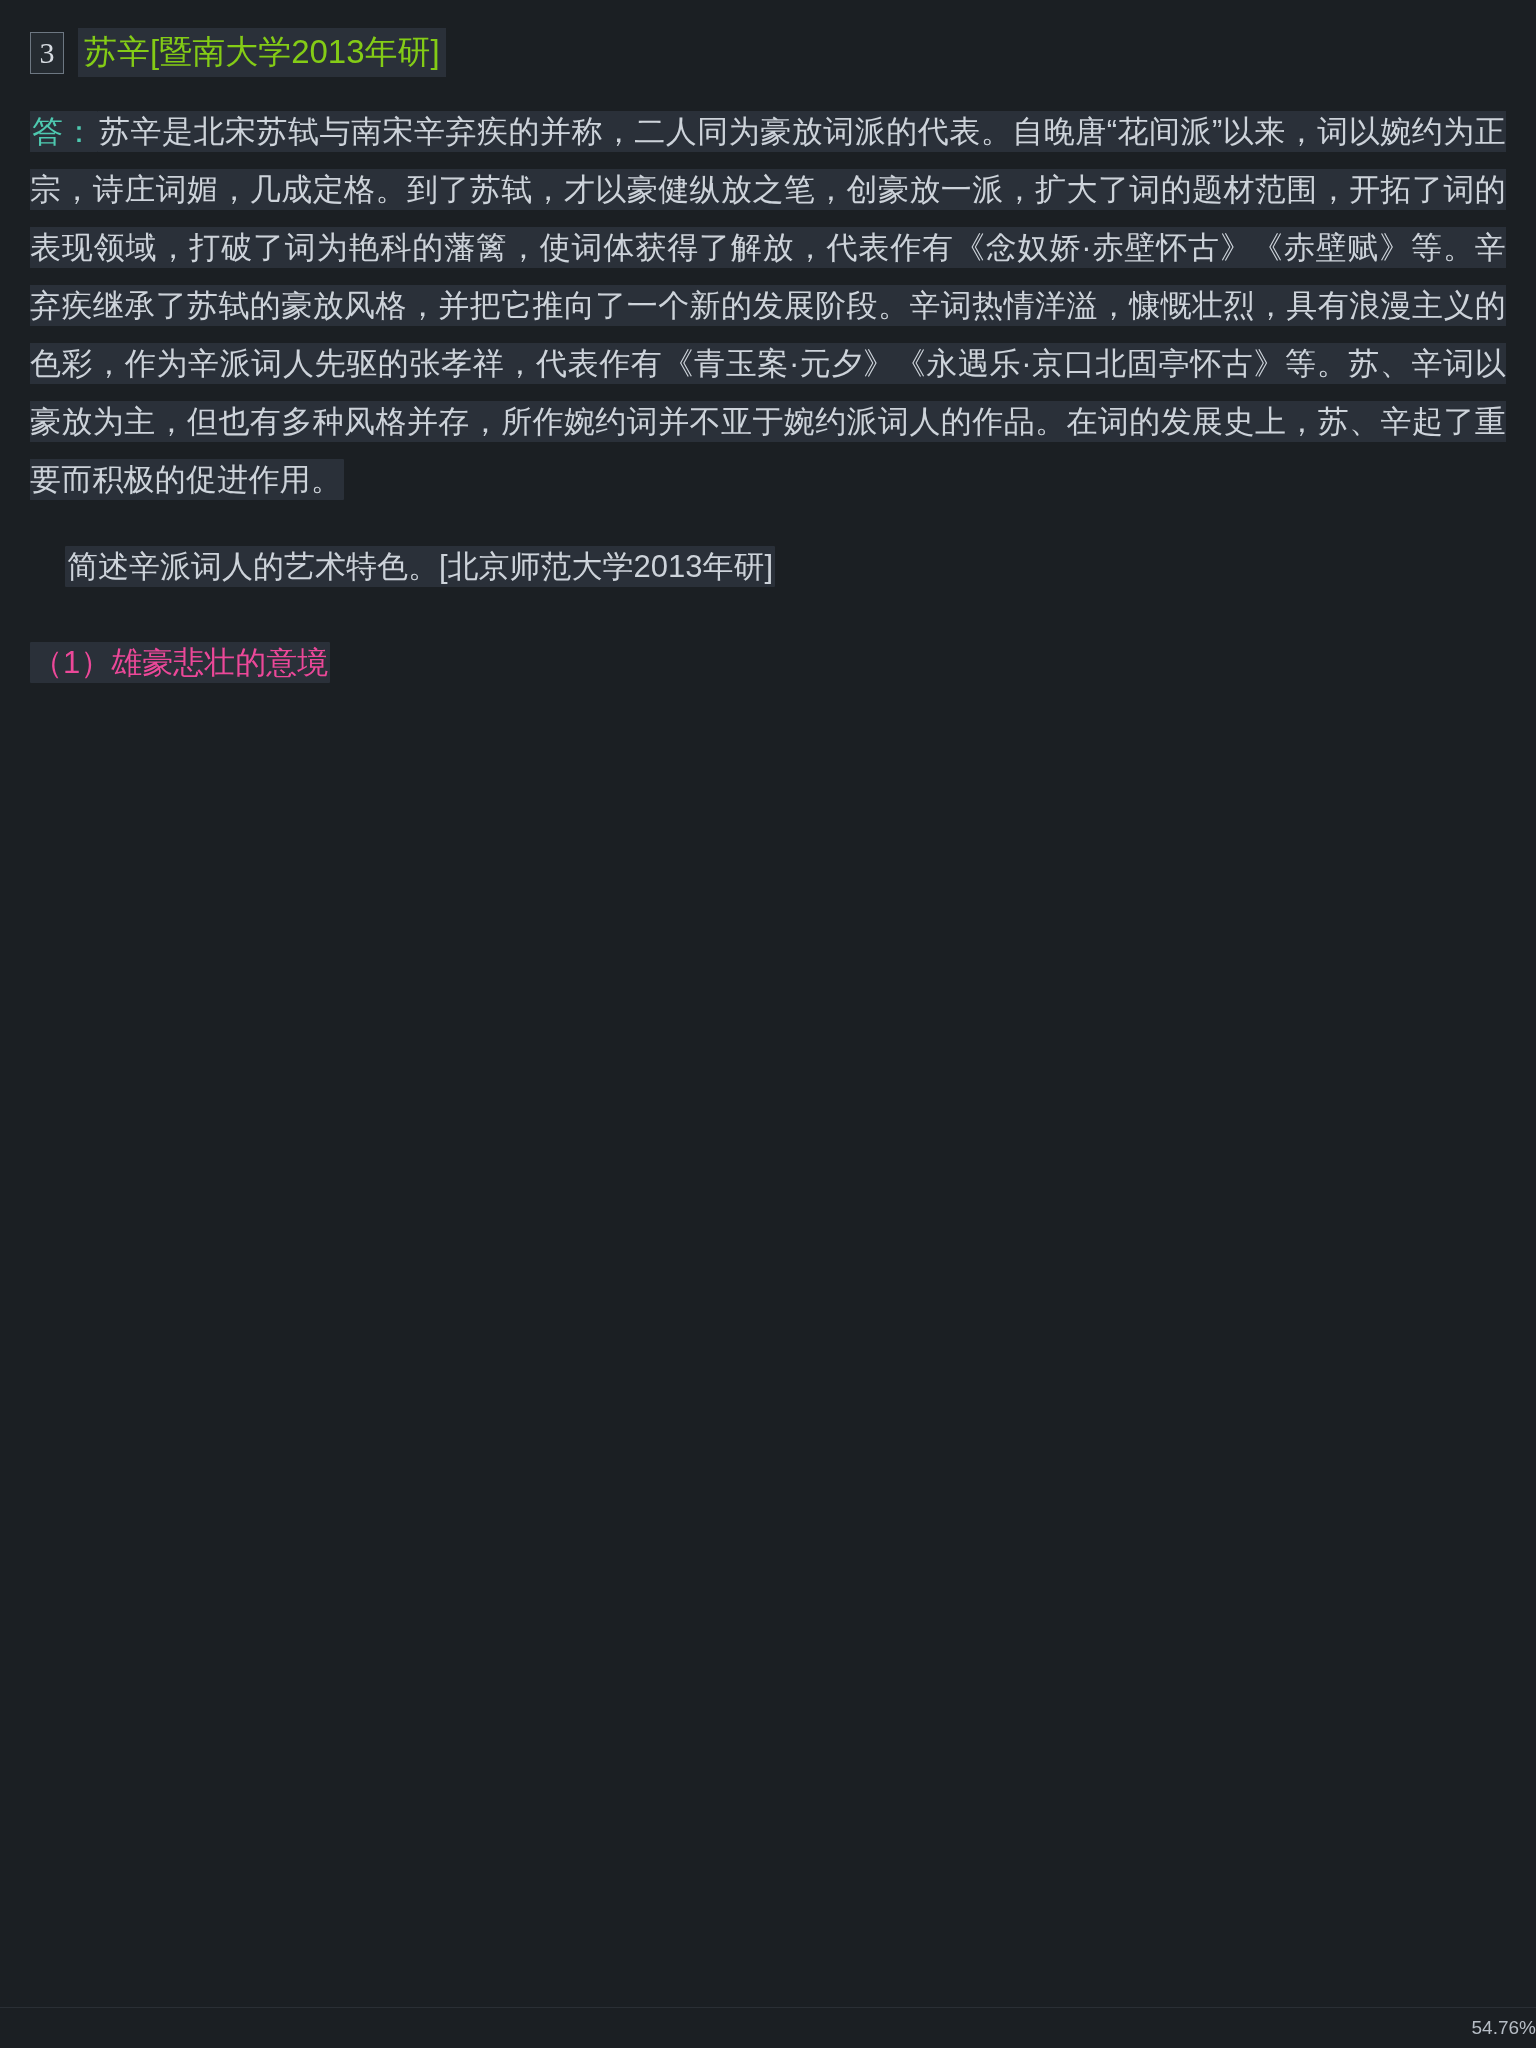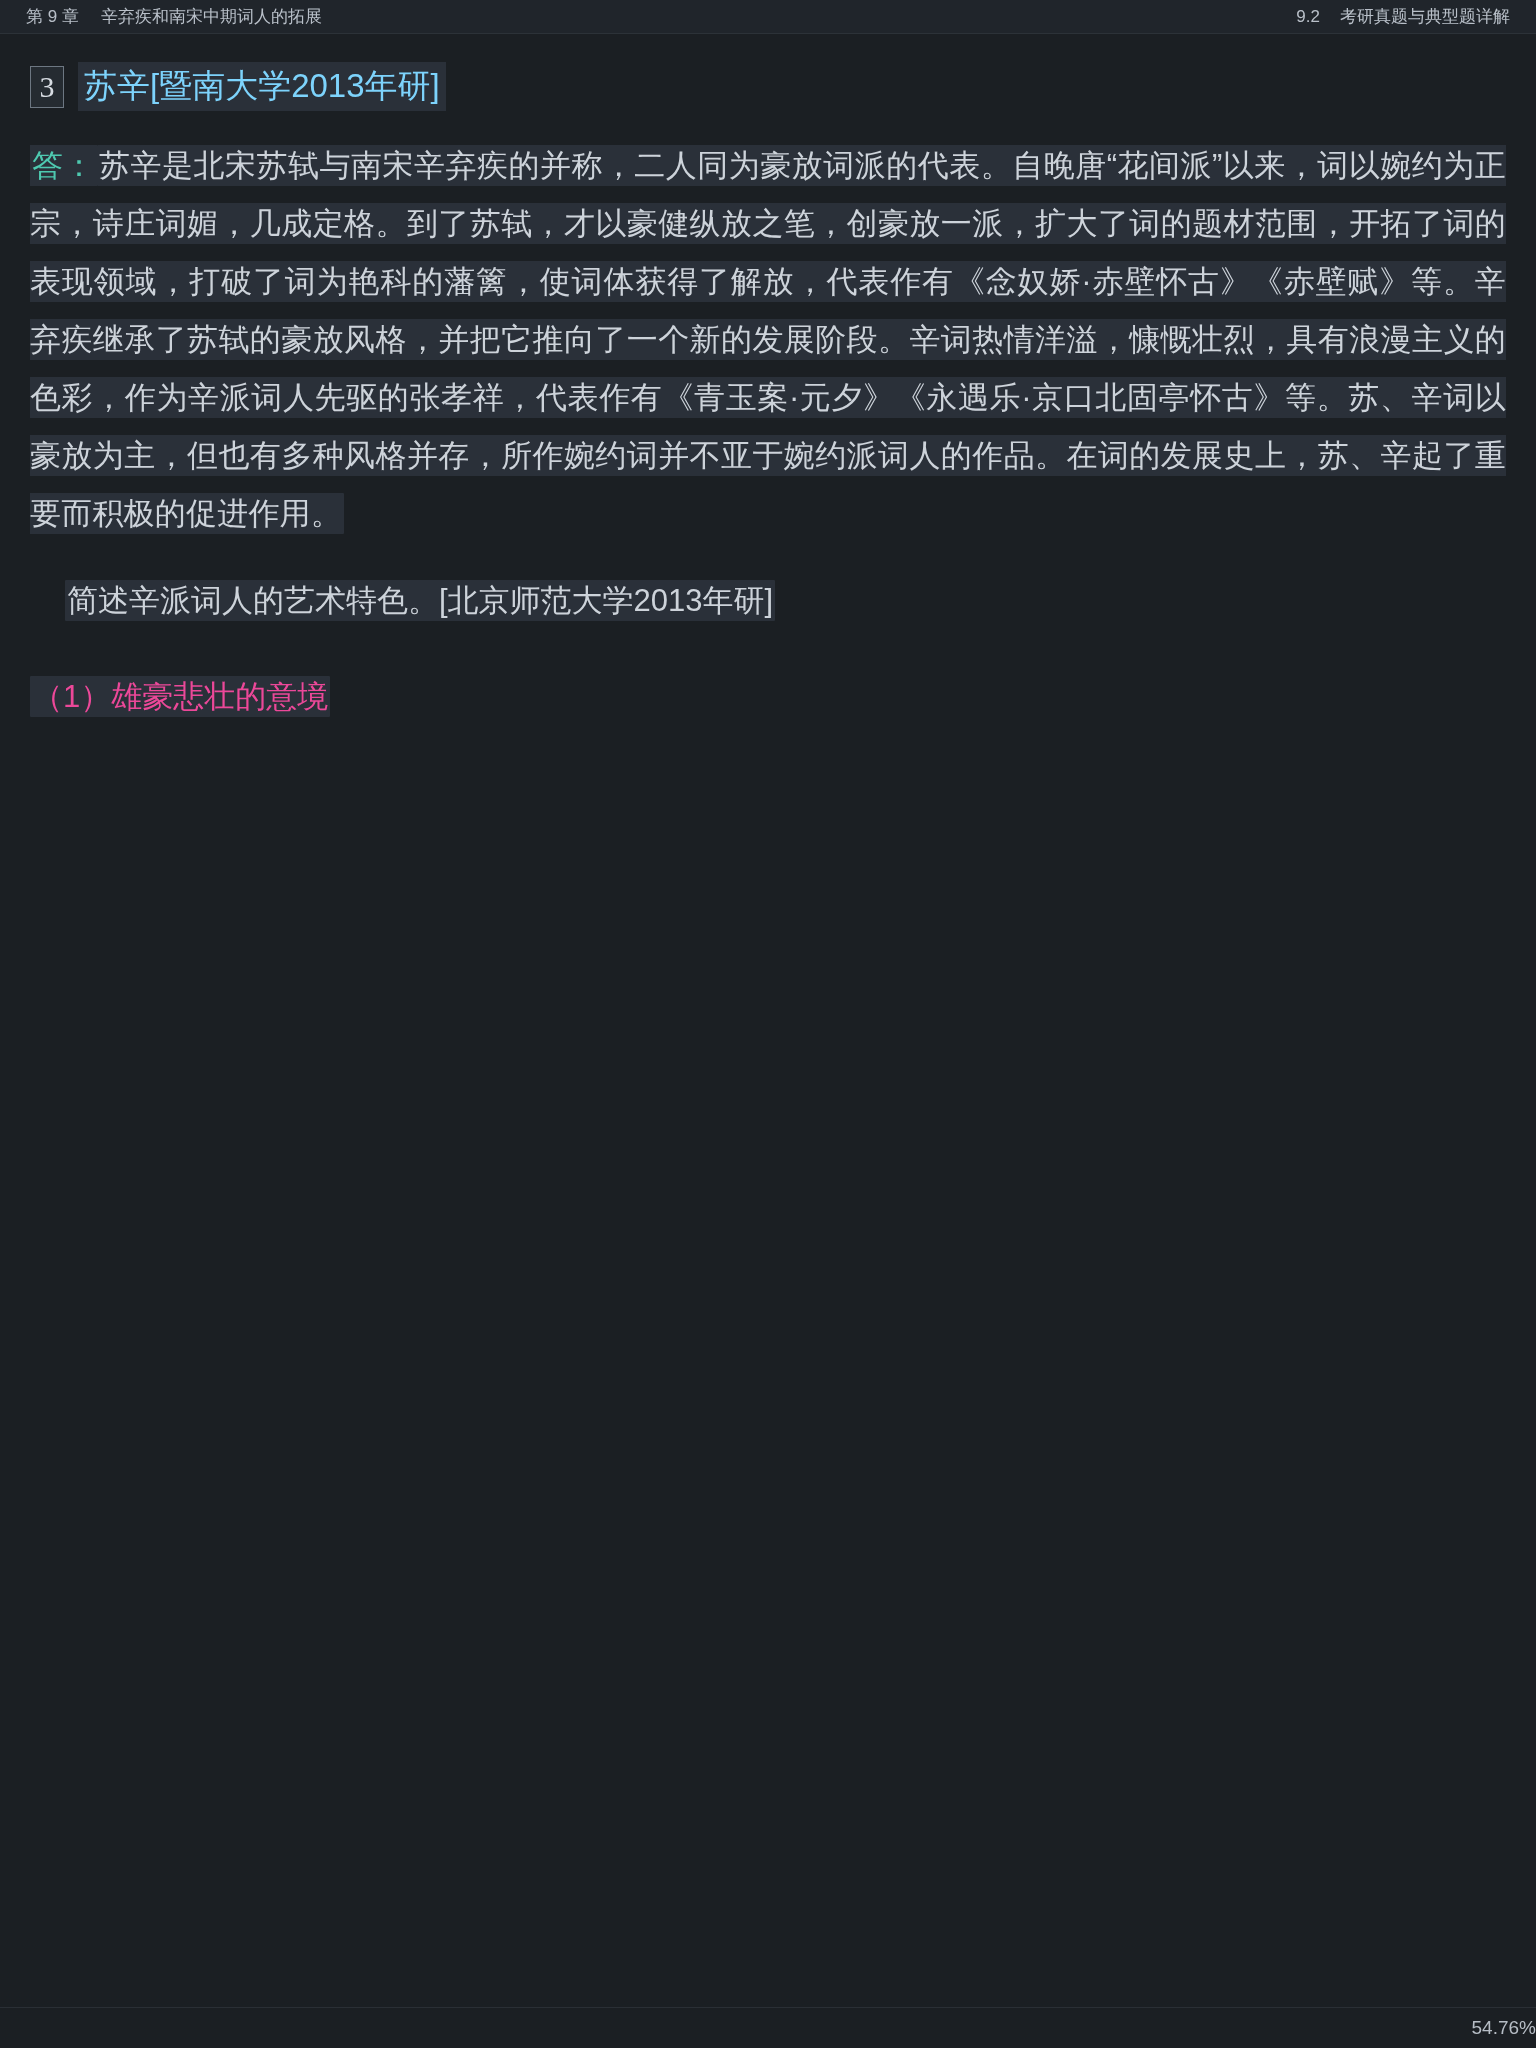--- a/index.html
+++ b/index.html
@@ -70,21 +70,21 @@
     height: 42px;
     border: 1px solid #6d7782;
     color: #d7dce2;
     font-size: 30px;
     font-family: "Liberation Serif", serif;
     background: #252b31;
     box-sizing: border-box;
   }
   .q-text {
     font-size: 33px;
-    color: #7dd3fc;
+    color: #84cc16;
     background: #2a3039;
     padding: 2px 6px;
     font-family: "Liberation Sans", sans-serif;
   }
   p.para {
     font-size: 31px;
     line-height: 58px;
     margin: 0 0 30px 0;
     text-align: justify;
     color: #cdd3da;
@@ -130,30 +130,20 @@
     font-size: 19px;
     color: #b6bdc5;
     flex: none;
   }
 </style>
 </head>
 <body>
 
 <div class="page">
 
-  <div class="header">
-    <div class="header-left">
-      <span>第 9 章</span>
-      <span>辛弃疾和南宋中期词人的拓展</span>
-    </div>
-    <div class="header-right">
-      <span>9.2</span>
-      <span>考研真题与典型题详解</span>
-    </div>
-  </div>
 
   <div class="content">
 
     <div class="q-title">
       <span class="q-num">3</span>
       <span class="q-text">苏辛[暨南大学2013年研]</span>
     </div>
 
     <p class="para"><span class="ans-label">答：</span><span class="hl">苏辛是北宋苏轼与南宋辛弃疾的并称，二人同为豪放词派的代表。自晚唐“花间派”以来，词以婉约为正宗，诗庄词媚，几成定格。到了苏轼，才以豪健纵放之笔，创豪放一派，扩大了词的题材范围，开拓了词的表现领域，打破了词为艳科的藩篱，使词体获得了解放，代表作有《念奴娇·赤壁怀古》《赤壁赋》等。辛弃疾继承了苏轼的豪放风格，并把它推向了一个新的发展阶段。辛词热情洋溢，慷慨壮烈，具有浪漫主义的色彩，作为辛派词人先驱的张孝祥，代表作有《青玉案·元夕》《永遇乐·京口北固亭怀古》等。苏、辛词以豪放为主，但也有多种风格并存，所作婉约词并不亚于婉约派词人的作品。在词的发展史上，苏、辛起了重要而积极的促进作用。</span></p>
 

